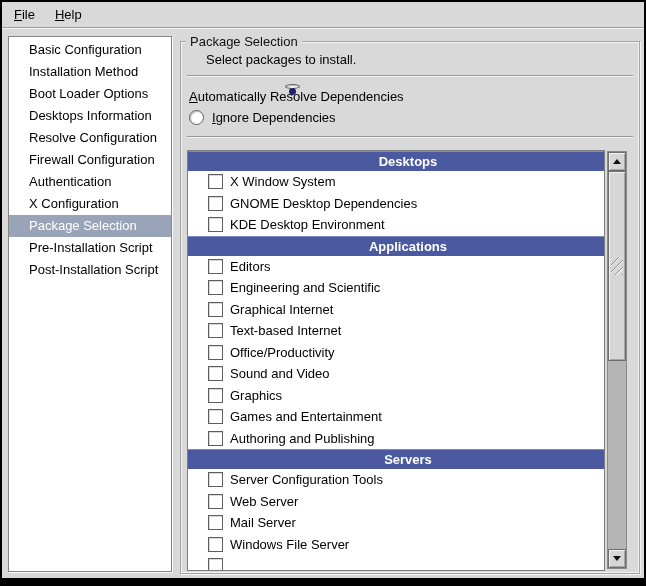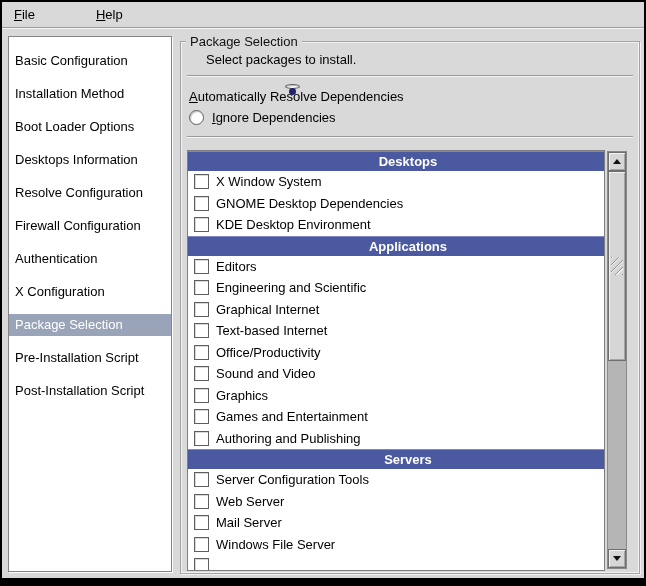--- a/index.html
+++ b/index.html
@@ -9,35 +9,35 @@
     -webkit-font-smoothing:none;
   }
   .window{
     position:absolute;left:2px;top:2px;width:642px;height:576px;
     background:#d9d9d9;overflow:hidden;
   }
   
   .menubar{
     position:absolute;left:0;top:0;width:100%;height:26px;
     display:flex;align-items:stretch;padding-left:2px;box-sizing:border-box;
-    border-bottom:1px solid #9c9c9c;box-shadow:0 1px 0 #f5f5f5;gap:41px;
+    border-bottom:1px solid #9c9c9c;box-shadow:0 1px 0 #f5f5f5;
   }
   .menu-item{
     padding:0 10px;line-height:25px;cursor:default;
   }
   .u{text-decoration:underline;}
   
   .sidebar{
     position:absolute;left:6px;top:34px;width:164px;height:536px;
     background:#fff;border:1px solid #858585;box-sizing:border-box;
     box-shadow:1px 1px 0 rgba(255,255,255,.9);
     padding-top:2px;overflow:hidden;
   }
   .side-item{
-    height:22px;line-height:22px;padding-left:6px;white-space:nowrap;cursor:default;margin-top:11px;
+    height:22px;line-height:22px;padding-left:20px;white-space:nowrap;cursor:default;
   }
   .side-item.selected{background:var(--selection-color);color:#fff;}
   
   .frame{
     position:absolute;left:178px;top:39px;width:460px;height:533px;
     border:1px solid #a3a3a3;box-sizing:border-box;
     box-shadow:inset 1px 1px 0 #f2f2f2, inset -1px -1px 0 #f2f2f2, 1px 1px 0 #f2f2f2;
   }
   .frame-label{
     position:absolute;top:-8px;left:5px;background:#d9d9d9;padding:0 4px;
@@ -68,21 +68,21 @@
   
   .viewport{
     position:absolute;left:6px;top:108px;width:418px;height:421px;
     background:#fff;border:1px solid #7e7e7e;box-sizing:border-box;overflow:hidden;
   }
   .group-header{
     height:20px;line-height:20px;text-align:center;color:#fff;font-weight:bold;
     background:var(--header-blue);border-top:1px solid #7d89c0;box-sizing:border-box;padding-left:24px;
   }
   .pkg-row{
-    height:21.5px;display:flex;align-items:center;padding-left:6px;cursor:default;
+    height:21.5px;display:flex;align-items:center;padding-left:20px;cursor:default;
   }
   .checkbox{
     width:13px;height:13px;background:#fff;border:1px solid #5e5e5e;
     margin-right:7px;flex:none;box-shadow:inset 1px 1px 0 rgba(0,0,0,.15);
   }
   
   .scrollbar{
     position:absolute;left:426px;top:109px;width:20px;height:418px;
     background:#b5b5b5;border:1px solid #8a8a8a;box-sizing:border-box;
   }

